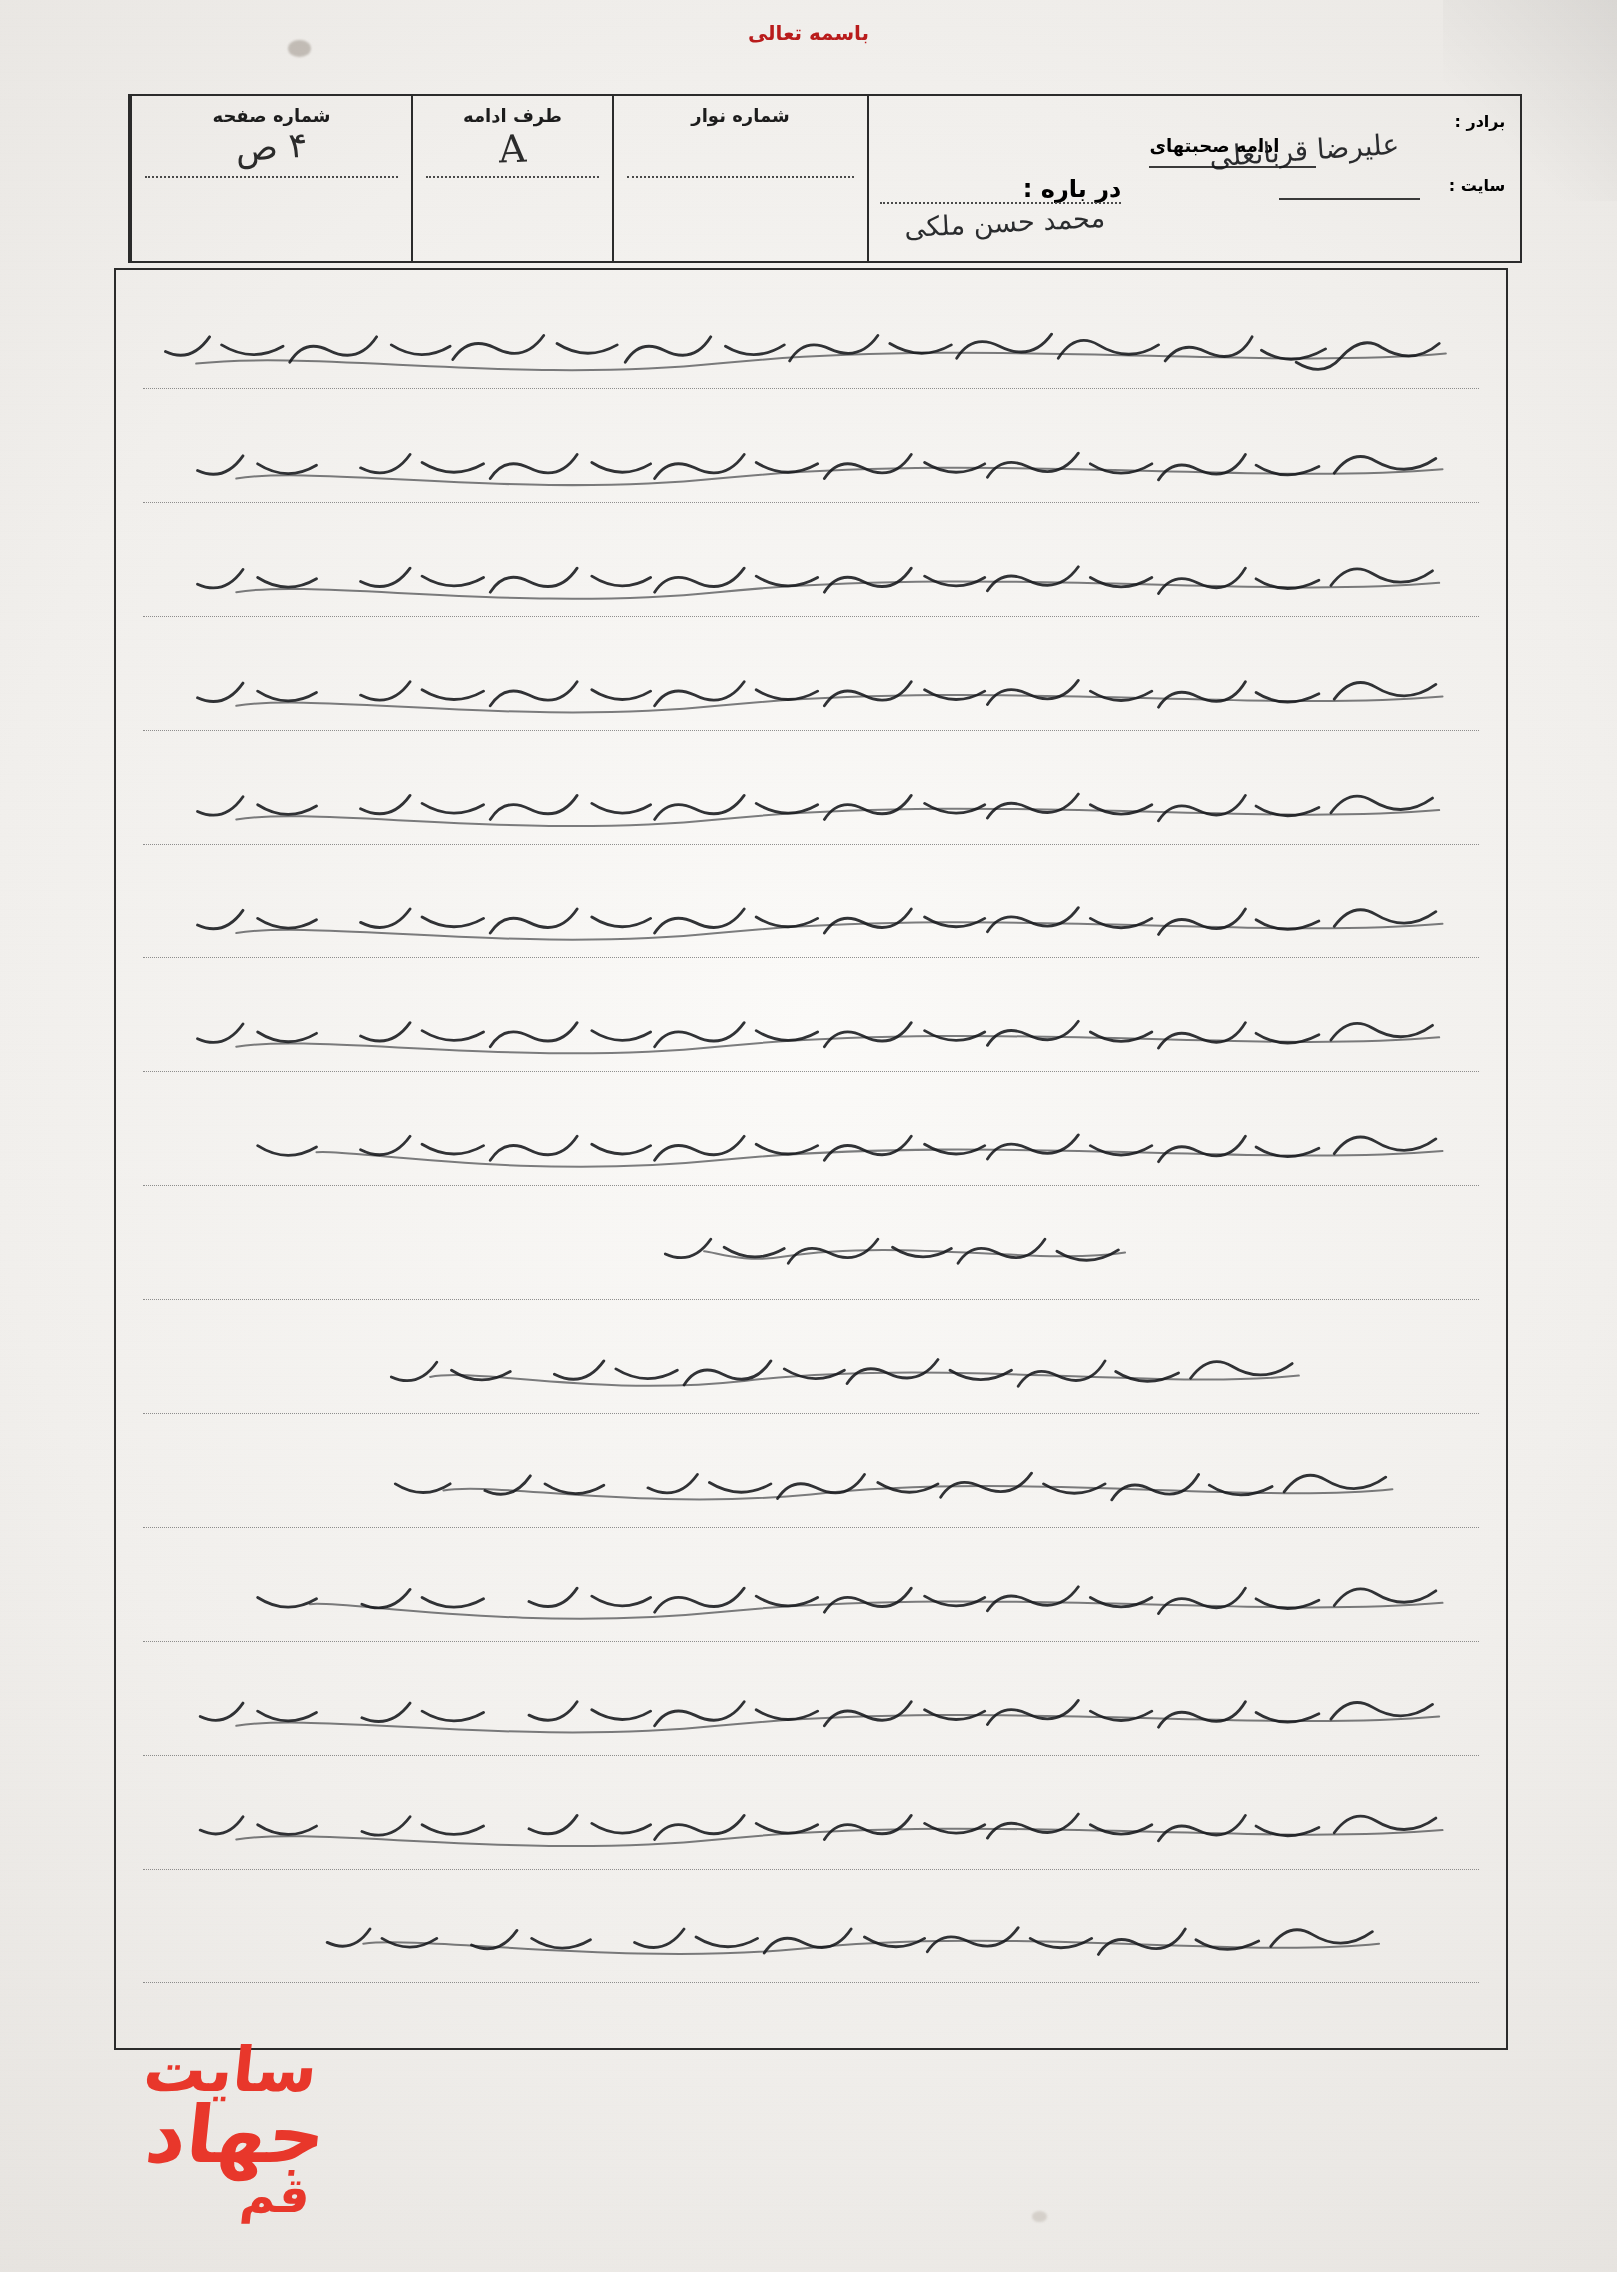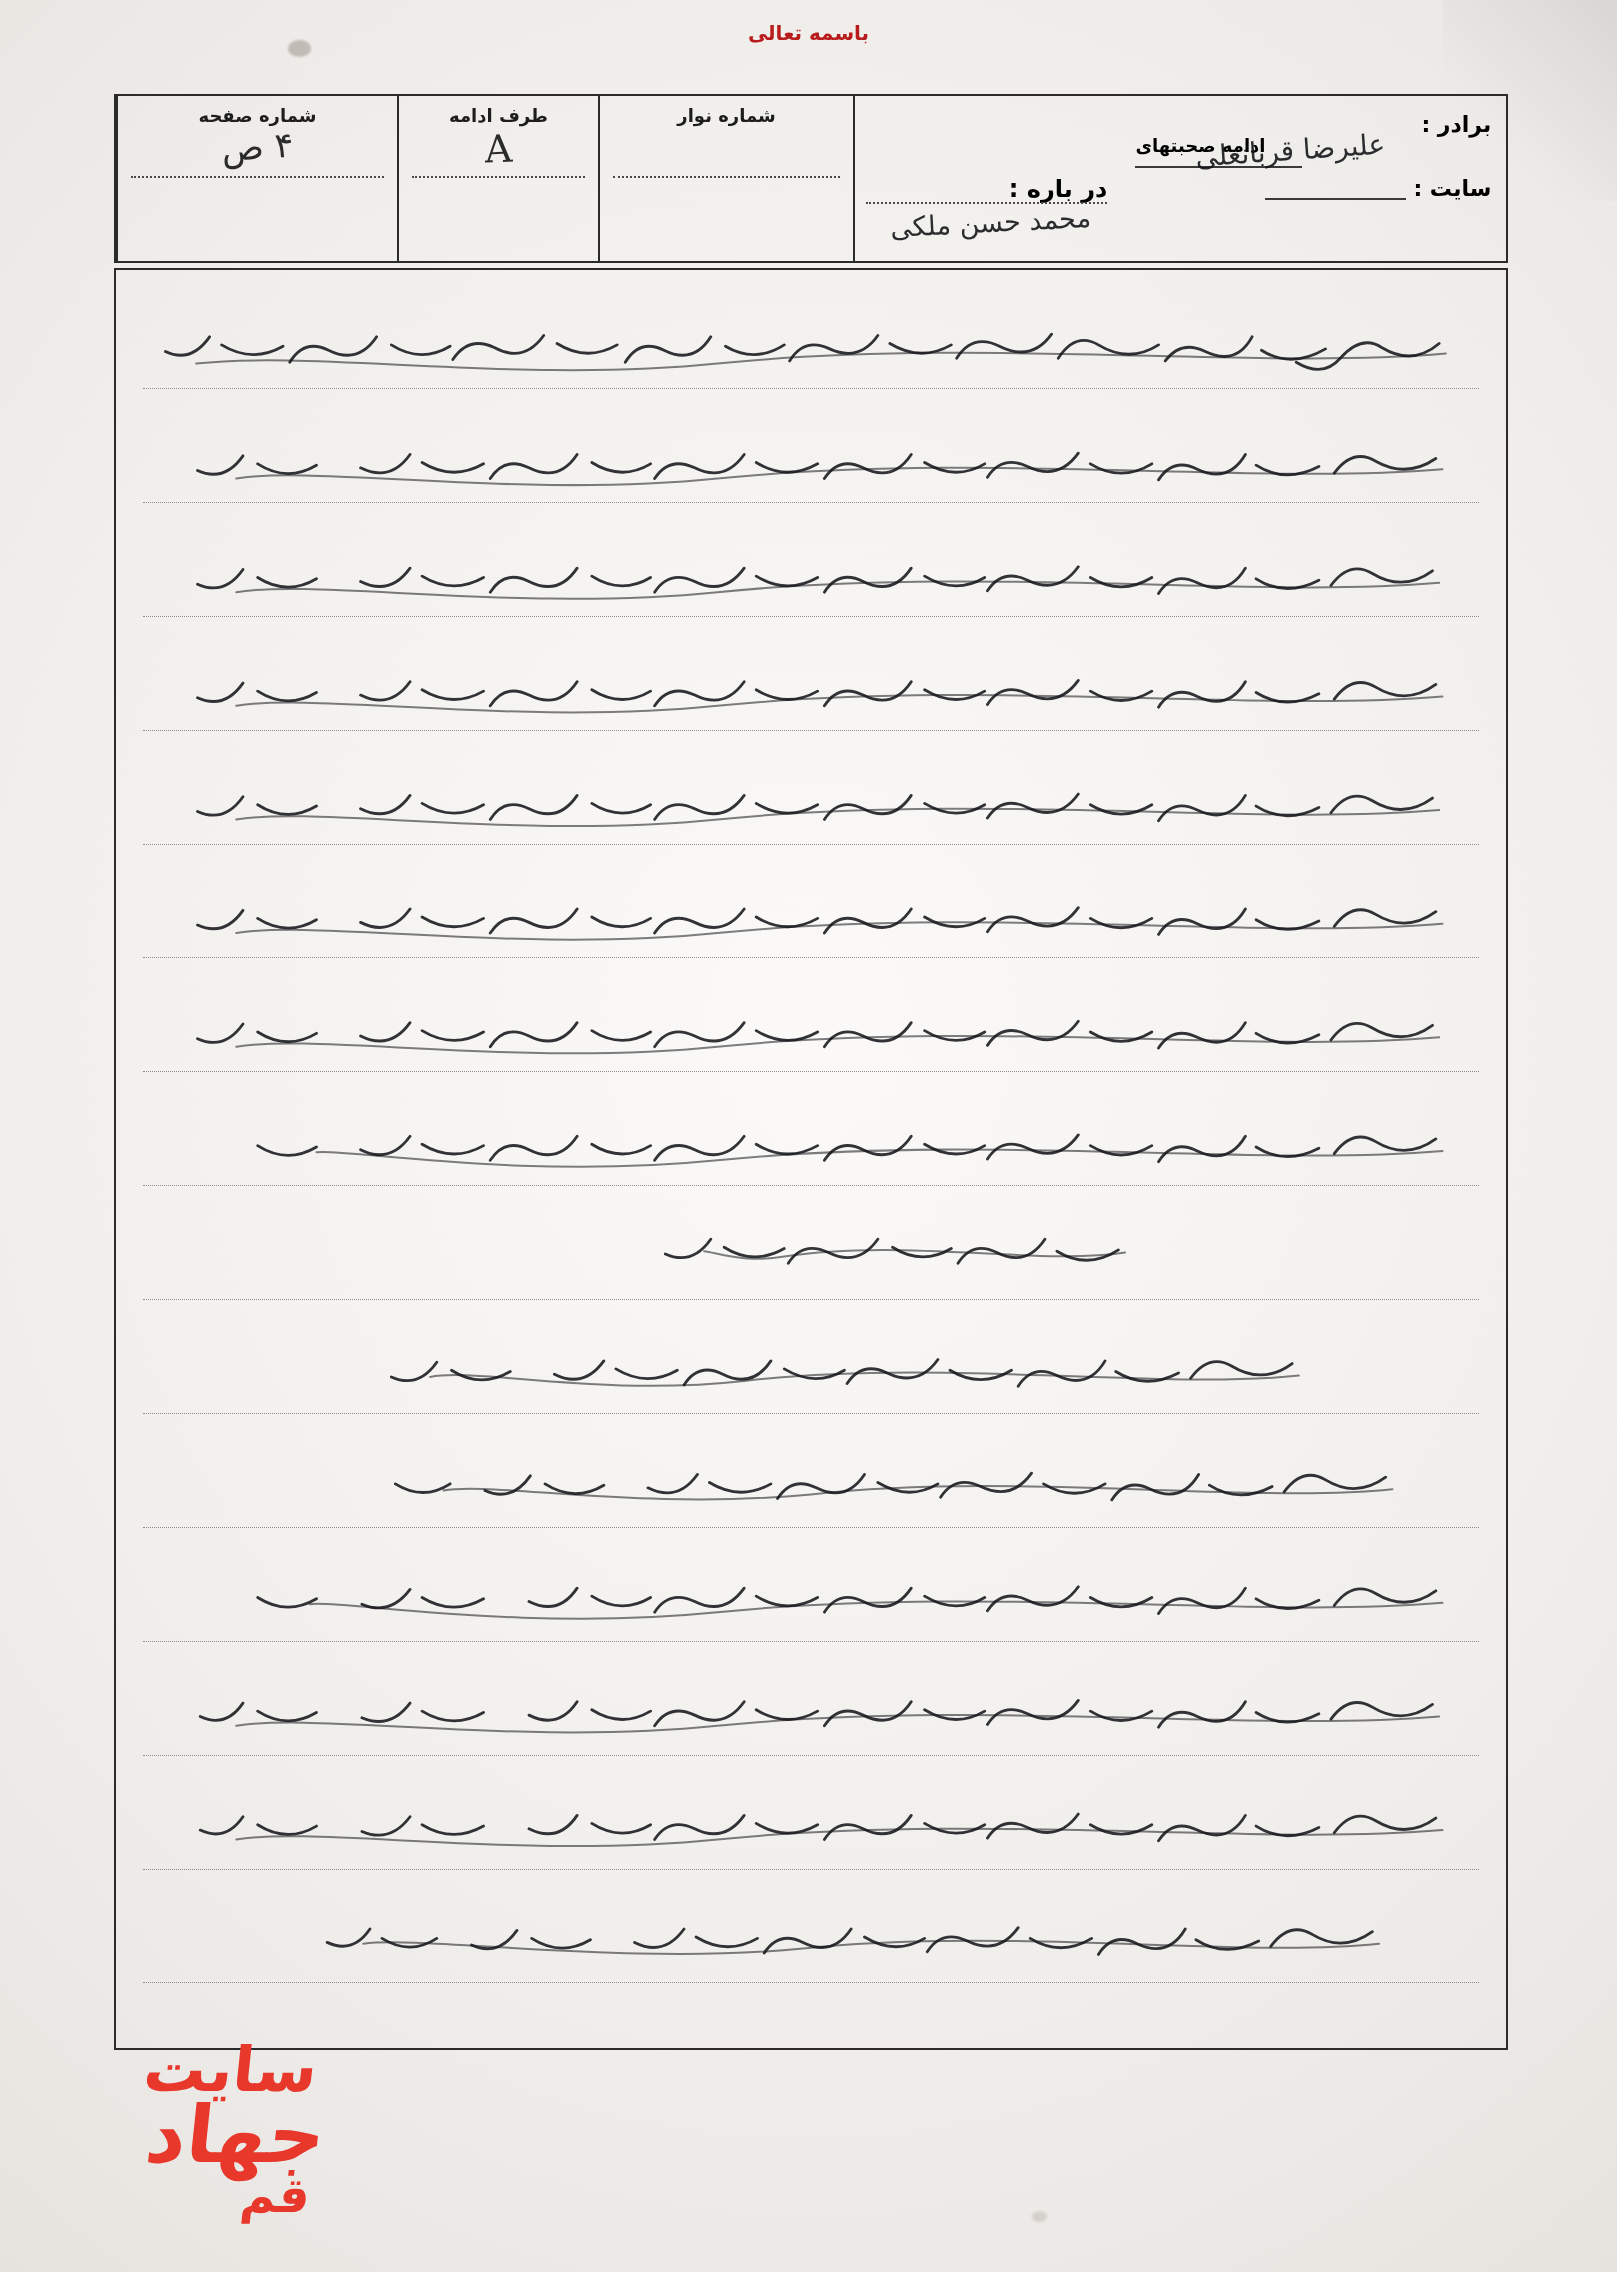--- a/index.html
+++ b/index.html
@@ -50,21 +50,21 @@
     font-size: 20px;
     font-weight: 700;
     color: #b91c1c;
     letter-spacing: 0.3px;
   }
 
   
   .header-table {
     position: absolute;
     top: 94px;
-    left: 114px;
+    left: 128px;
     width: 1394px;
     height: 169px;
     border: 2px solid #2b2b2b;
     box-sizing: border-box;
     display: flex;
     flex-direction: row-reverse;
   }
   .hcell {
     box-sizing: border-box;
     border-left: 2px solid #2b2b2b;
@@ -118,21 +118,21 @@
     top: 106px;
     right: 10.7px;
     left: 10.7px;
     border-bottom: 2px dotted #4a4a4a;
   }
 
   
   .bro-row {
     position: absolute;
     right: 14.7px;
-    font-size: 22px;
+    font-size: 16px;
     font-weight: 700;
     white-space: nowrap;
     text-align: center;
   }
   .bro-row.r1 { top: 16px; }
   .bro-row.r2 { top: 80px; }
   .bro-line {
     position: absolute;
     height: 0;
     border-bottom: 2px solid #3a3a3a;

